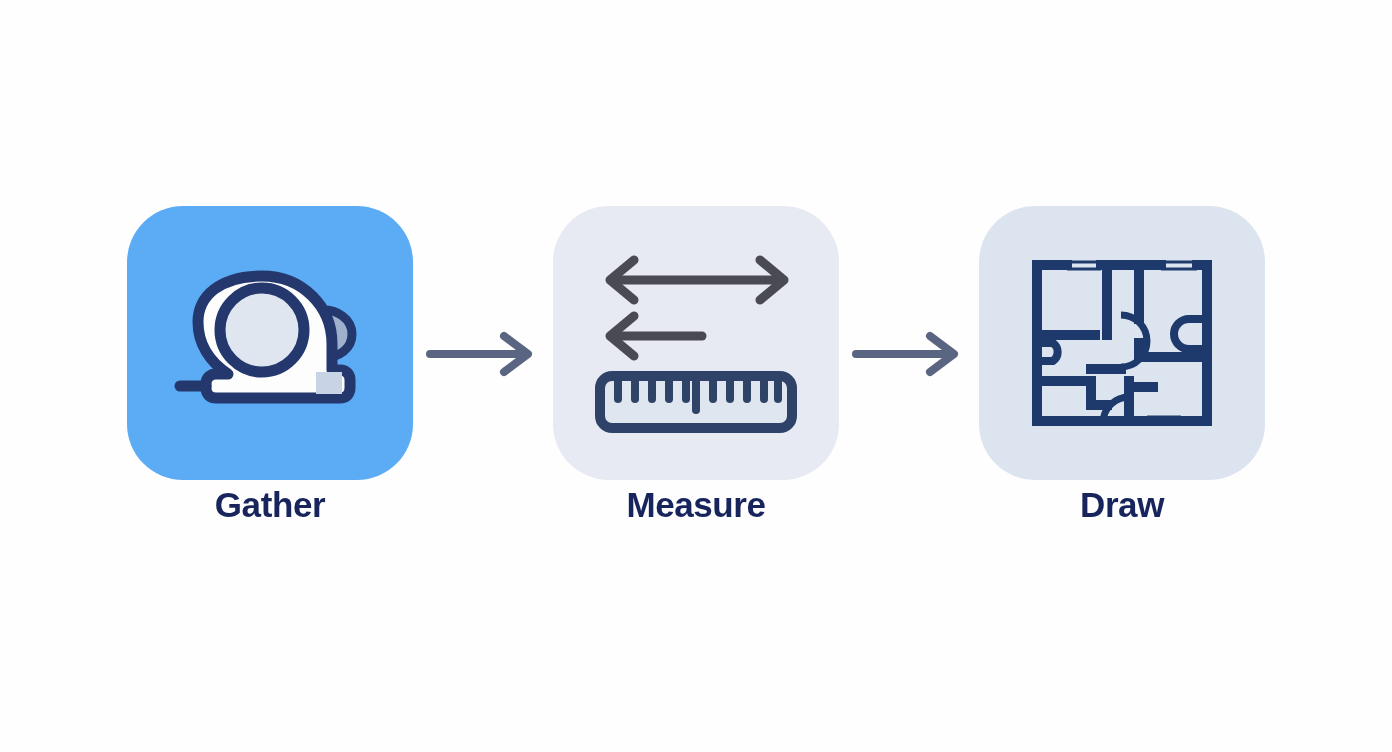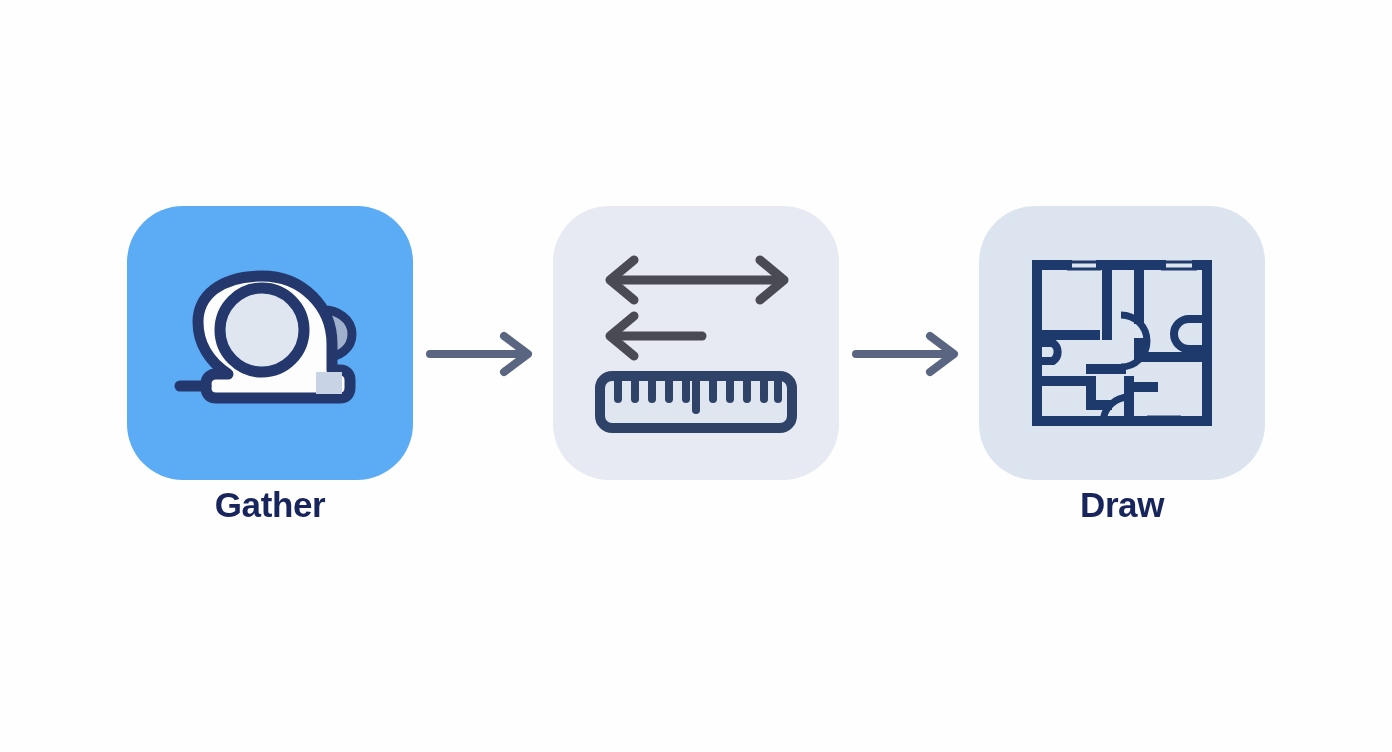--- a/index.html
+++ b/index.html
@@ -168,20 +168,21 @@
                 <line x1="123" y1="133" x2="123" y2="151"></line>
                 <line x1="140" y1="133" x2="140" y2="151"></line>
                 <line x1="157" y1="133" x2="157" y2="151"></line>
                 <line x1="174" y1="133" x2="174" y2="151"></line>
                 <line x1="188" y1="133" x2="188" y2="151"></line>
               </g>
             </g>
           </svg>
         </div>
       </div>
+      <div class="step-label">Measure</div>
     </div>
 
     <div class="connector">
       <span>
         <svg width="118" height="52" viewBox="0 0 118 52" aria-hidden="true">
           <path d="M6 26 L98 26" stroke="#5a6681" stroke-width="8" stroke-linecap="round" fill="none"></path>
           <path d="M80 8 L104 26 L80 44" stroke="#5a6681" stroke-width="8" stroke-linecap="round" stroke-linejoin="round" fill="none"></path>
         </svg>
       </span>
     </div>

